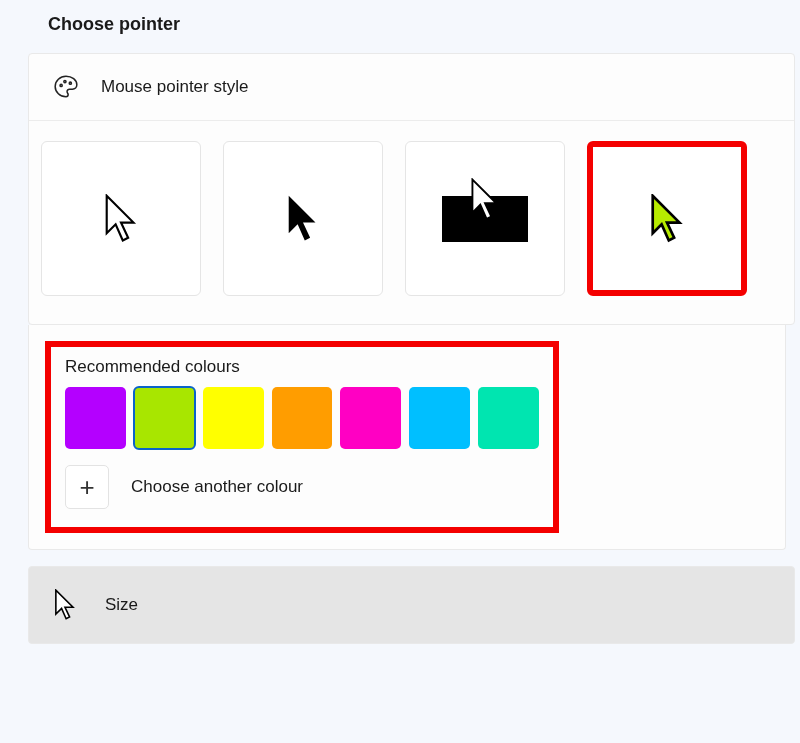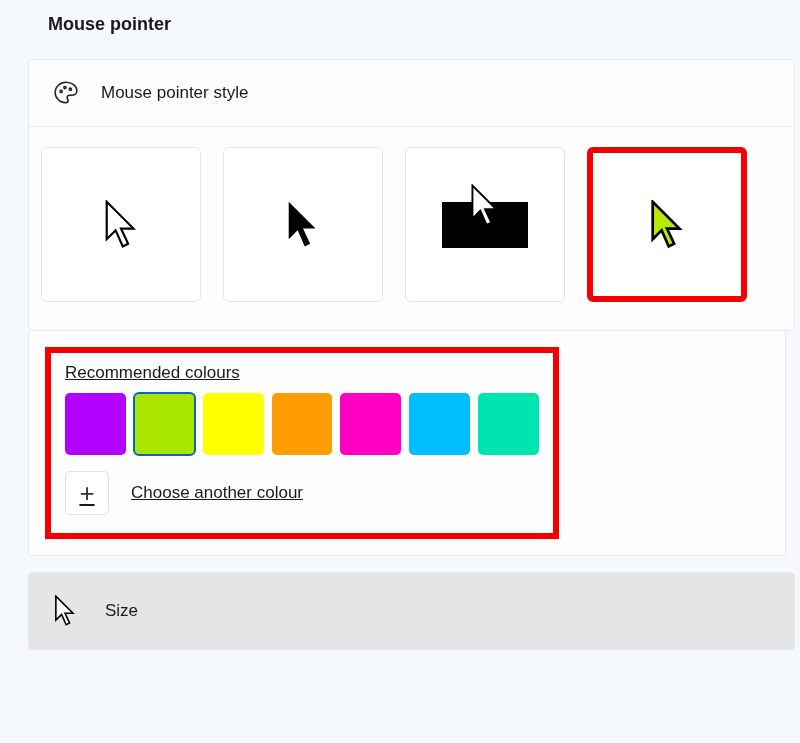--- a/index.html
+++ b/index.html
@@ -14,21 +14,21 @@
     }
     .page-title {
       font-size: 18px;
       font-weight: 600;
       padding: 14px 0 12px 48px;
     }
     .card {
       background: #fdfdfd;
       border: 1px solid #e9e9e9;
       border-radius: 4px;
-      margin: 12px 5px 8px 28px;
+      margin: 6px 5px 8px 28px;
     }
     .card-header {
       display: flex;
       align-items: center;
       gap: 22px;
       padding: 20px 24px;
       border-bottom: 1px solid #ececec;
       font-size: 17px;
     }
     .card-body {
@@ -52,21 +52,20 @@
     .style-tile.highlight {
       border: 6px solid #f40000;
     }
     .colours-card {
       background: #fdfdfd;
       border: 1px solid #e9e9e9;
       border-top: none;
       border-radius: 0 0 4px 4px;
       margin: -8px 14px 16px 28px;
       padding: 4px;
-      text-decoration: underline;
     }
     .colours-inner {
       border: 6px solid #f40000;
       margin: 12px 222px 12px 12px;
       padding: 10px 14px 18px 14px;
     }
     .colours-title {
       font-size: 17px;
       margin-bottom: 10px;
     }
@@ -129,21 +128,21 @@
       justify-content: center;
     }
     .inverted-box svg {
       position: relative;
       top: -18px;
     }
   </style>
 </head>
 <body>
 
-<div class="page-title">Mouse pointer</div>
+<div class="page-title">Choose pointer</div>
 
 <div class="card">
   <div class="card-header">
     <span>
       <svg width="26" height="26" viewBox="0 0 24 24" fill="none" stroke="#222" stroke-width="1.4">
         <path d="M12 2C6.5 2 2 6.3 2 11.5 2 16.7 6.5 21 12 21c1.5 0 2-1 2-2 0-.6-.3-1.1-.6-1.5-.3-.4-.4-.8-.4-1.3 0-1.2 1-2.2 2.2-2.2H18c2.2 0 4-1.8 4-4C22 5.6 17.5 2 12 2z"></path>
         <circle cx="7.5" cy="10.5" r="1"></circle>
         <circle cx="11" cy="7" r="1"></circle>
         <circle cx="16" cy="8.5" r="1"></circle>
       </svg>

